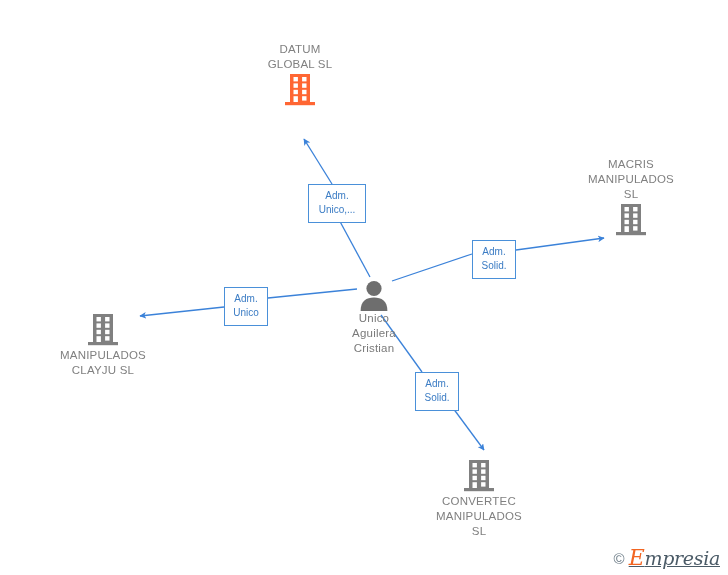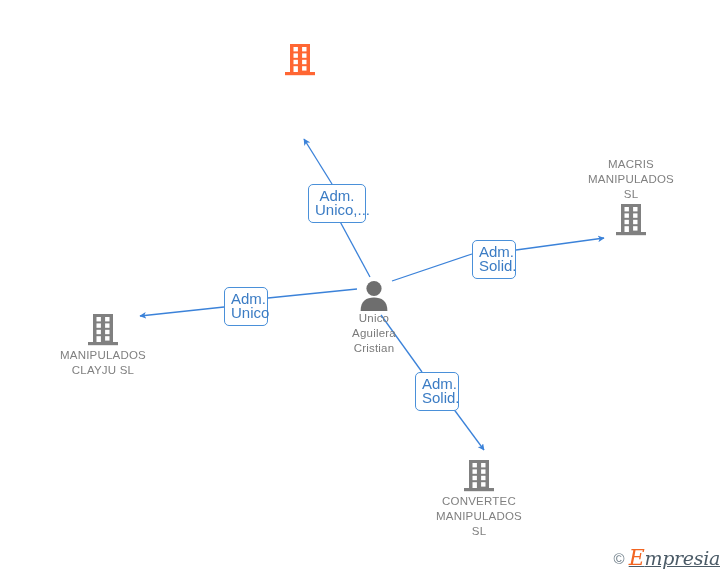--- a/index.html
+++ b/index.html
@@ -48,24 +48,24 @@
     display: block;
     margin: 0 auto;
   }
   .node.company .node-icon { margin-bottom: 2px; }
 
   
   .rel-label {
     position: absolute;
     box-sizing: border-box;
     border: 1px solid #4a90d9;
-    border-radius: 5px;
+    border-radius: 0;
     background: #ffffff;
     color: #3b7cc4;
-    font-size: 15px;
+    font-size: 10px;
     line-height: 14px;
     text-align: center;
     padding: 4px 6px 5px 6px;
     z-index: 5;
     white-space: pre-line;
   }
 
   
   #watermark {
     position: absolute;
@@ -122,20 +122,22 @@
       <line x1="224" y1="307" x2="140" y2="316" stroke="#3b82d9" stroke-width="1.3" marker-end="url(#arrow)"></line>
     </g>
 
     <g>
       <line x1="381" y1="315" x2="422" y2="372" stroke="#3b82d9" stroke-width="1.3"></line>
       <line x1="450" y1="404" x2="484" y2="450" stroke="#3b82d9" stroke-width="1.3" marker-end="url(#arrow)"></line>
     </g>
   </svg>
 
   <div class="node company" style="left:300px; top:42px;">
+    <div class="node-label">DATUM
+GLOBAL  SL</div>
     <svg class="node-icon" width="32" height="34" viewBox="0 0 32 34">
       <rect x="6" y="2" width="20" height="28" fill="#ff6633"></rect>
       <rect x="1" y="30" width="30" height="3.2" fill="#ff6633"></rect>
       <rect x="9.5" y="5" width="4.4" height="4.4" fill="#ffffff"></rect>
       <rect x="18.1" y="5" width="4.4" height="4.4" fill="#ffffff"></rect>
       <rect x="9.5" y="11.4" width="4.4" height="4.4" fill="#ffffff"></rect>
       <rect x="18.1" y="11.4" width="4.4" height="4.4" fill="#ffffff"></rect>
       <rect x="9.5" y="17.8" width="4.4" height="4.4" fill="#ffffff"></rect>
       <rect x="18.1" y="17.8" width="4.4" height="4.4" fill="#ffffff"></rect>
       <rect x="9.5" y="24.2" width="4.4" height="5.8" fill="#ffffff"></rect>

